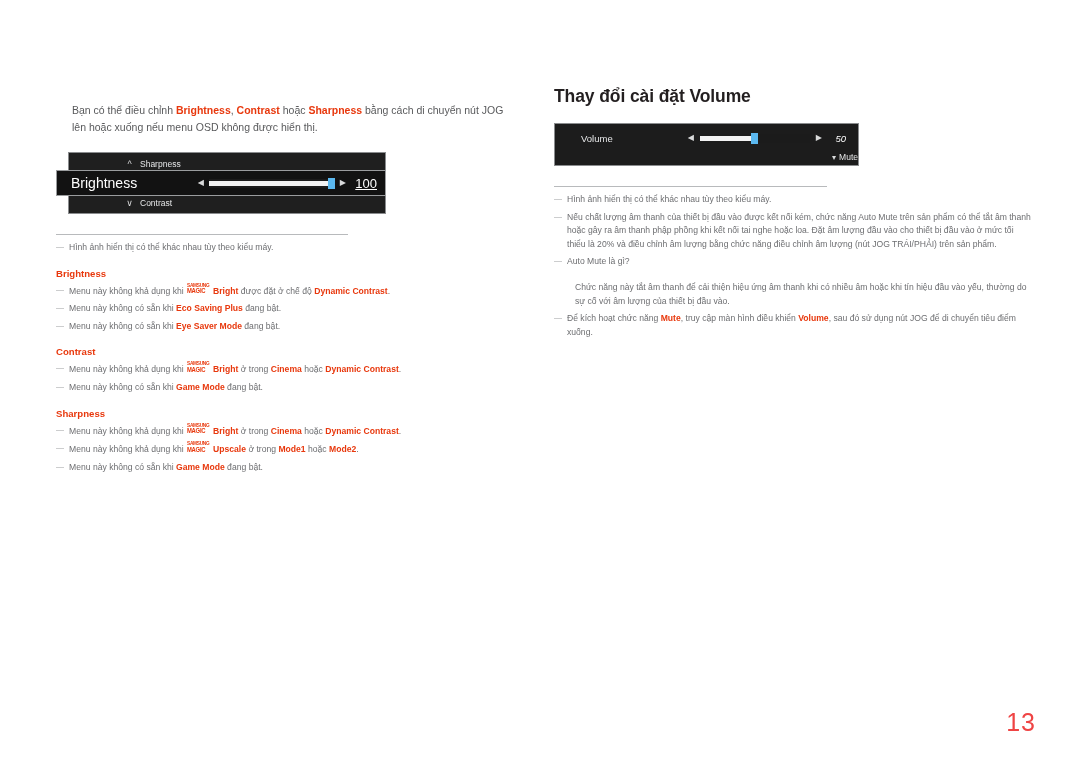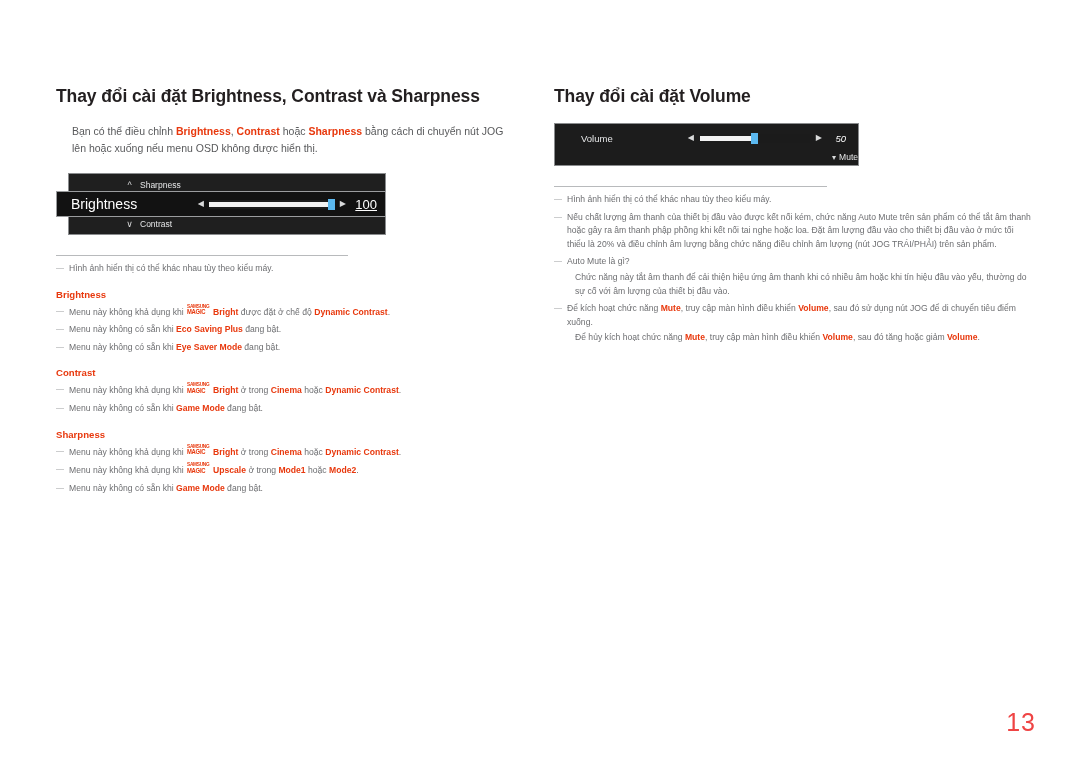--- a/index.html
+++ b/index.html
@@ -205,21 +205,21 @@
   .note::before {
     content: "—";
     position: absolute;
     left: 0;
     top: -1px;
     color: #9a9c9e;
     font-size: 8px;
   }
   .note.sub {
     padding-left: 21px;
-    margin-top: 2px;
+    margin-top: 12px;
   }
   .note.sub::before { content: ""; }
 
   .subhead {
     color: #e8380d;
     font-weight: bold;
     font-size: 9.6px;
     margin: 13px 0 5px 0;
   }
 
@@ -254,21 +254,20 @@
     letter-spacing: 1px;
   }
 </style>
 </head>
 <body>
 
 <div class="page">
 
   <div class="col col-left">
 
-    <h1 class="section-title">Thay đổi cài đặt Brightness, Contrast và Sharpness</h1>
 
     <p class="intro"><span>Bạn có thể điều chỉnh </span><span class="kw">Brightness</span><span>, </span><span class="kw">Contrast</span><span> hoặc </span><span class="kw">Sharpness</span><span> bằng cách di chuyển nút JOG lên hoặc xuống nếu menu OSD không được hiển thị.</span></p>
 
     <div class="osd-wrap">
       <div class="osd-bc">
         <div class="box"></div>
 
         <div class="row-top">
           <span class="chev">^</span>
           <span>Sharpness</span>
@@ -341,18 +340,17 @@
 
     <div class="rule rule-right"></div>
 
     <div class="note">Hình ảnh hiển thị có thể khác nhau tùy theo kiểu máy.</div>
     <div class="note">Nếu chất lượng âm thanh của thiết bị đầu vào được kết nối kém, chức năng Auto Mute trên sản phẩm có thể tắt âm thanh hoặc gây ra âm thanh phập phồng khi kết nối tai nghe hoặc loa. Đặt âm lượng đầu vào cho thiết bị đầu vào ở mức tối thiểu là 20% và điều chỉnh âm lượng bằng chức năng điều chỉnh âm lượng (nút JOG TRÁI/PHẢI) trên sản phẩm.</div>
     <div class="note">Auto Mute là gì?</div>
     <div class="note sub">Chức năng này tắt âm thanh để cải thiện hiệu ứng âm thanh khi có nhiều âm hoặc khi tín hiệu đầu vào yếu, thường do sự cố với âm lượng của thiết bị đầu vào.</div>
 
     <div class="note"><span>Để kích hoạt chức năng </span><span class="kw">Mute</span><span>, truy cập màn hình điều khiển </span><span class="kw">Volume</span><span>, sau đó sử dụng nút JOG để di chuyển tiêu điểm xuống.</span></div>
 
-    <div class="note sub"><span>Để hủy kích hoạt chức năng </span><span class="kw">Mute</span><span>, truy cập màn hình điều khiển </span><span class="kw">Volume</span><span>, sau đó tăng hoặc giảm </span><span class="kw">Volume</span><span>.</span></div>
 
   </div>
 
   <div class="pagenum">13</div>
 </div>
 
 </body></html>

